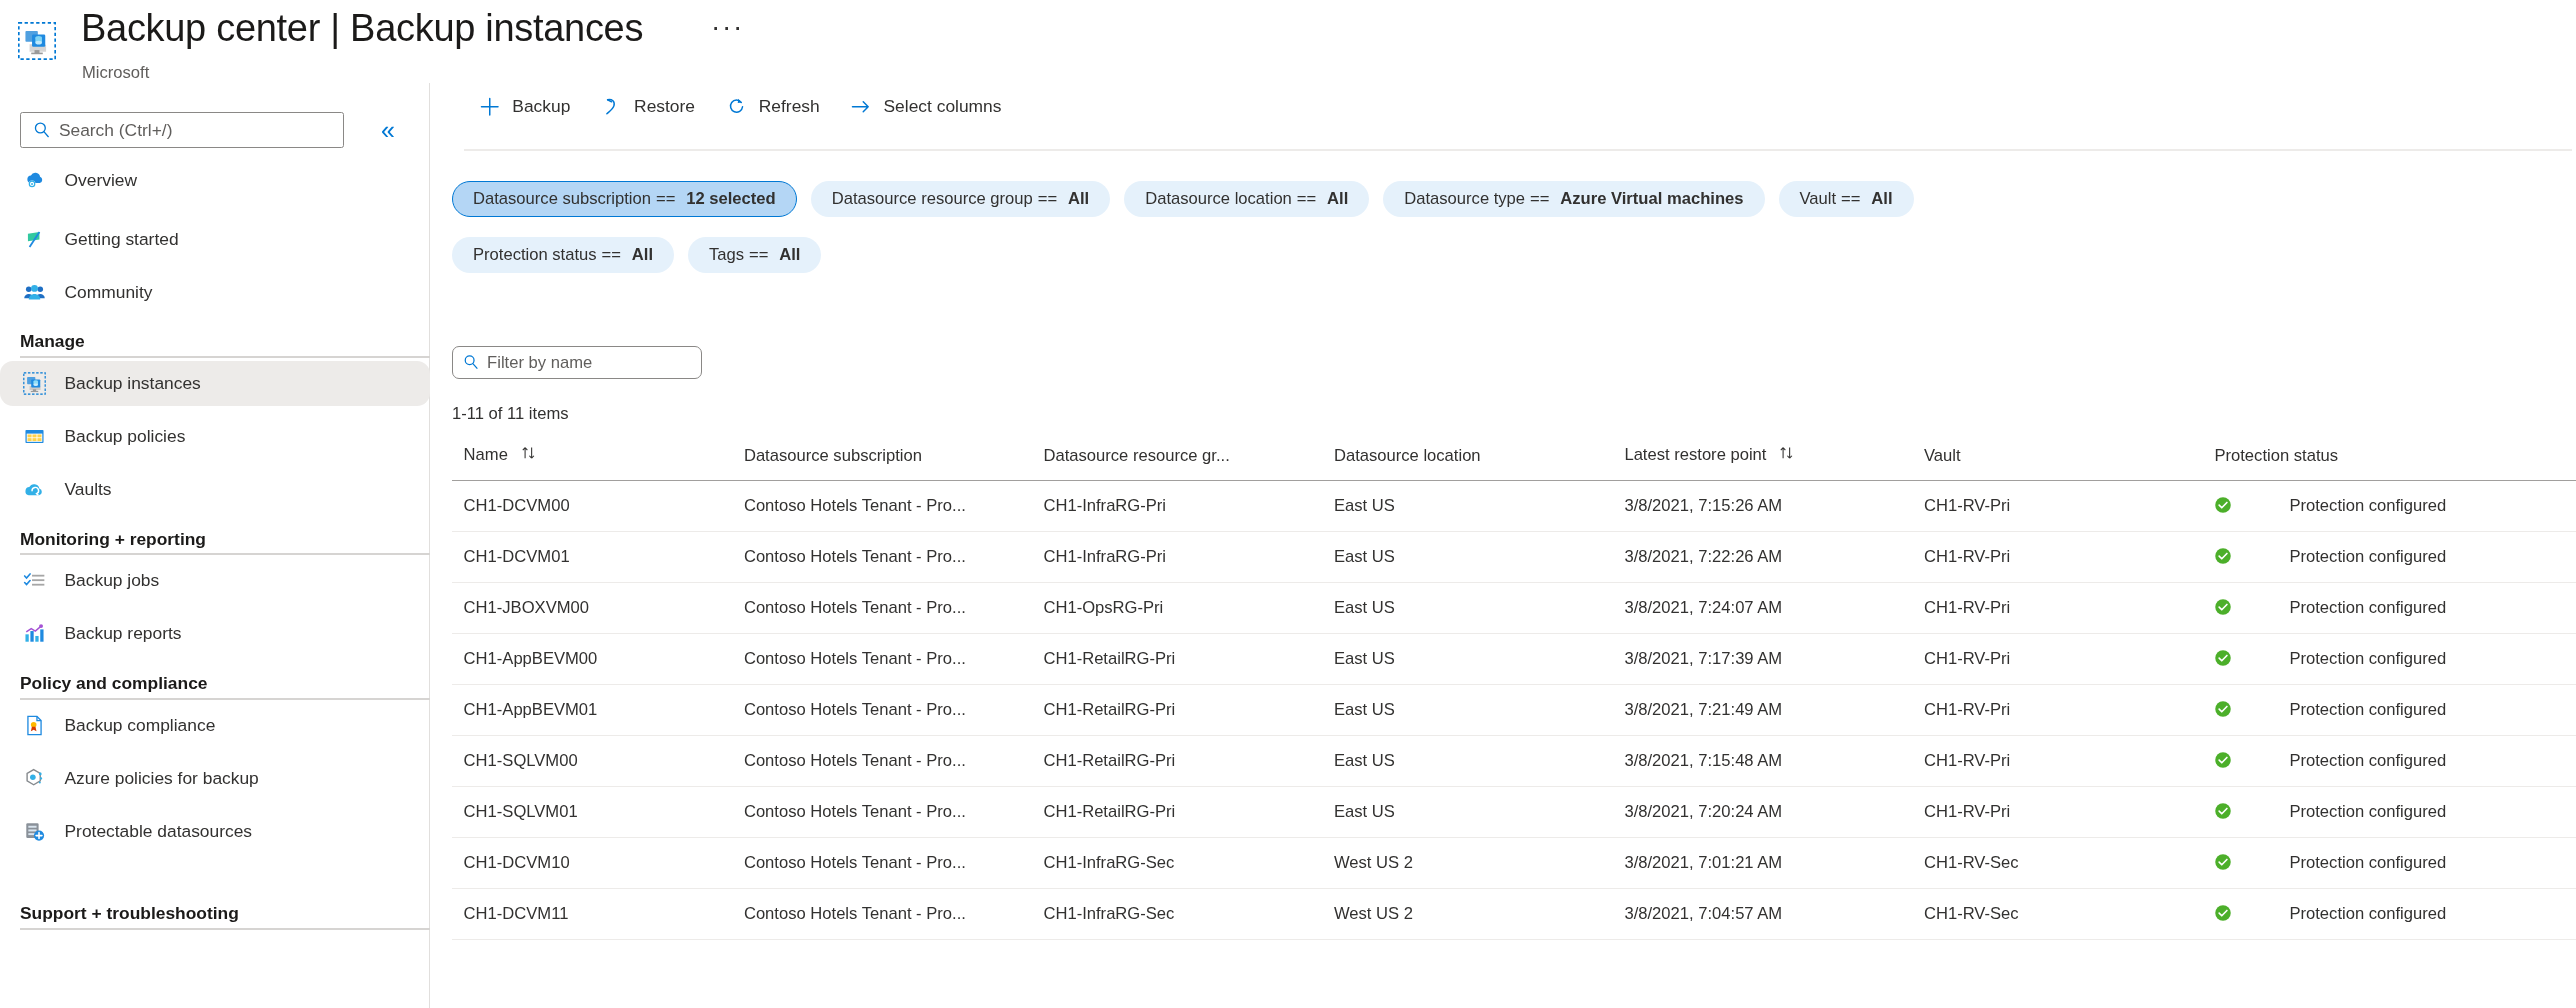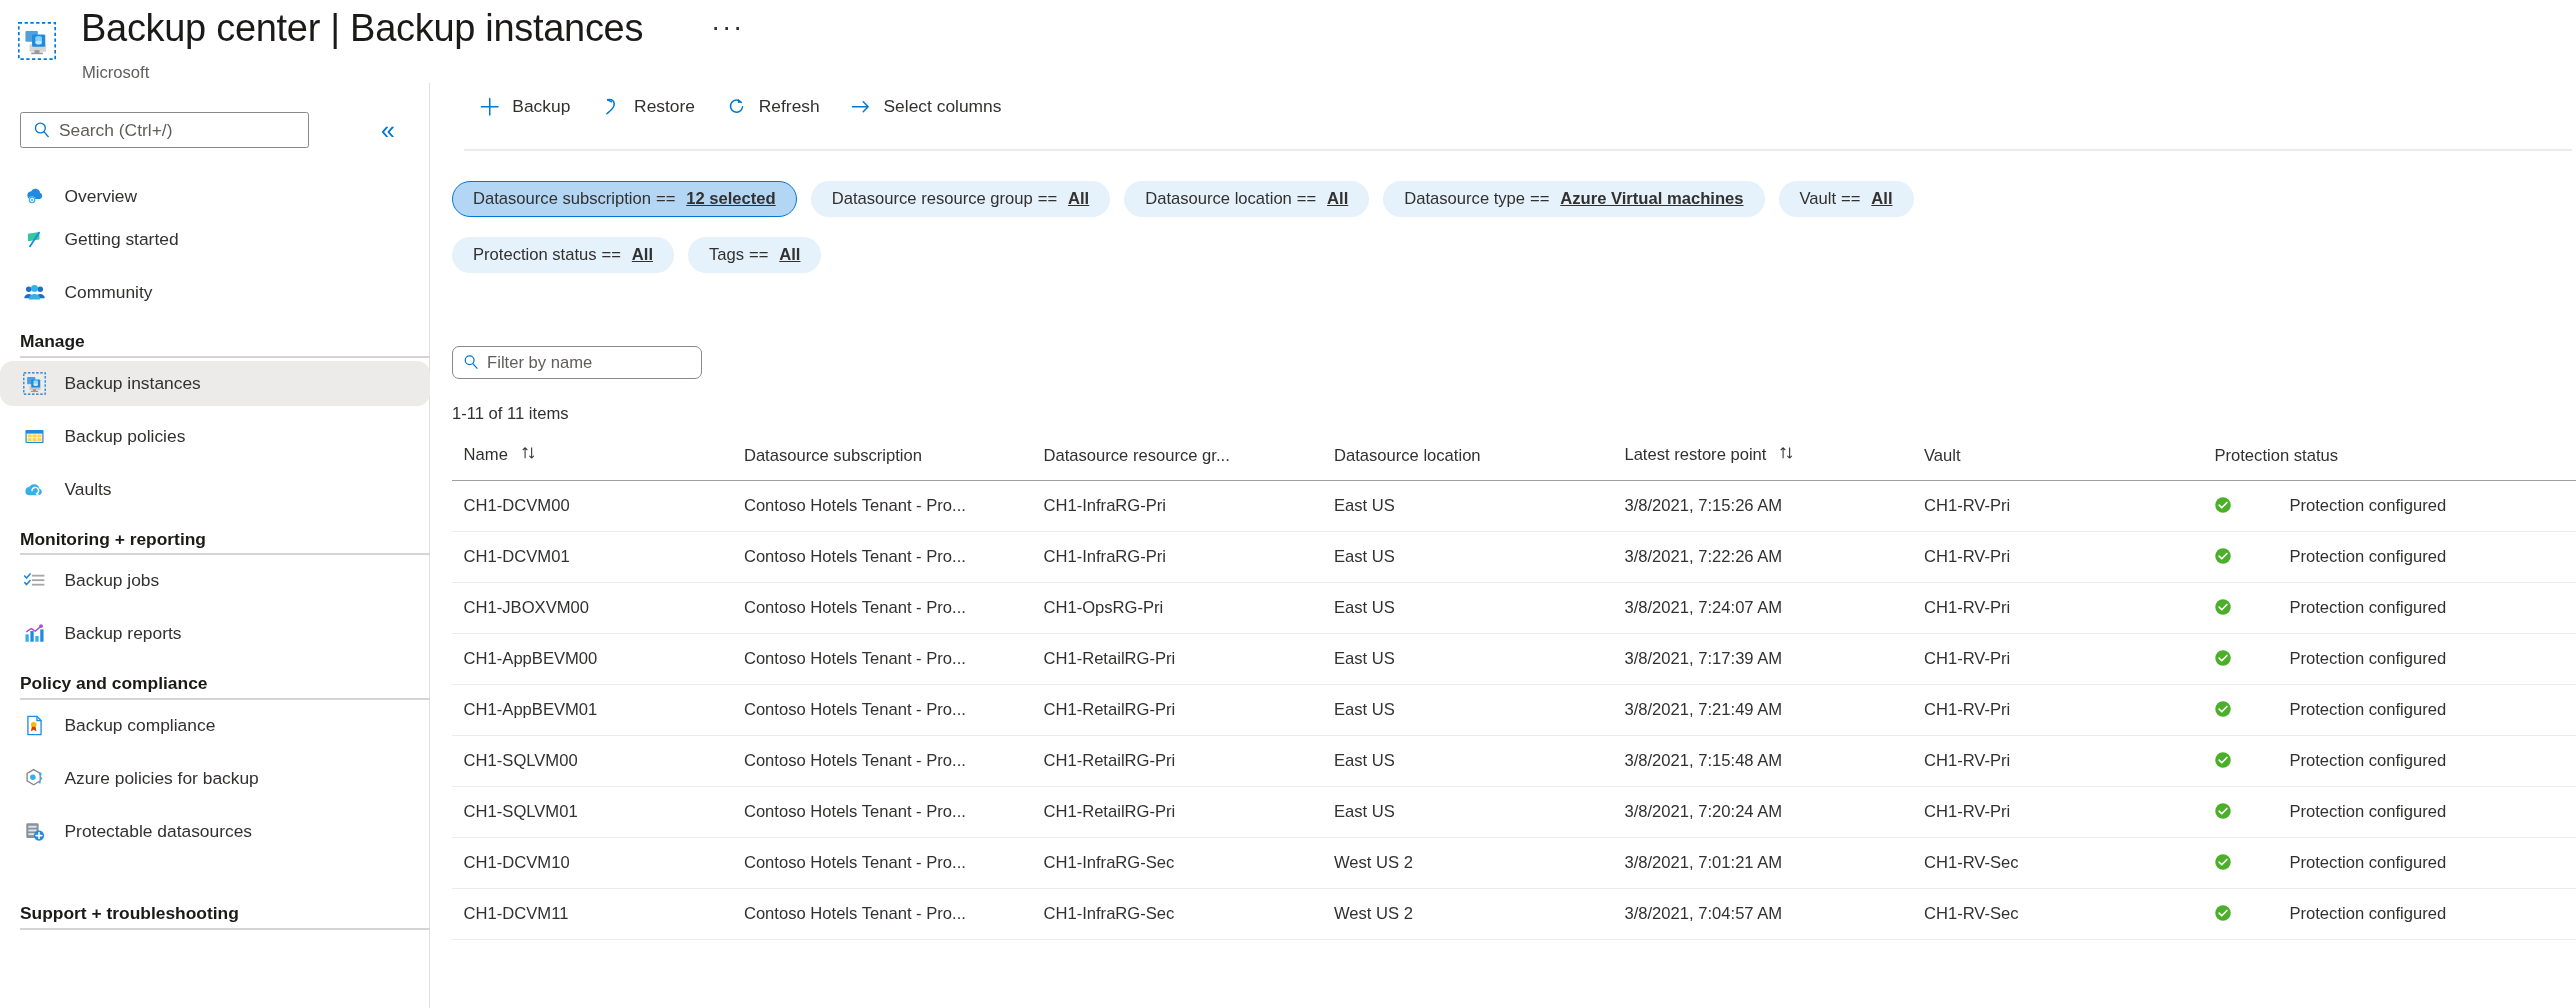--- a/index.html
+++ b/index.html
@@ -38,21 +38,21 @@
 
   
   .sidebar {
     position: absolute; left: 0; top: 83px;
     width: 430px; height: 926px;
     background: #ffffff;
     border-right: 1.7px solid #e1dfdd;
   }
   .search-wrap {
     position: absolute; left: 20px; top: 29px;
-    width: 289px; height: 36px;
+    width: 324px; height: 36px;
     border: 1.7px solid #8a8886; border-radius: 2.5px;
     background: #fff; display: flex; align-items: center;
   }
   .search-ico { margin-left: 11.6px; width: 18px; height: 18px; flex: none; }
   .search-input {
     border: none; outline: none; background: transparent;
     font-family: "Liberation Sans", sans-serif;
     font-size: 17.4px; color: #605e5c;
     margin-left: 8.3px; width: 273px;
   }
@@ -105,21 +105,21 @@
 
   
   .pill-row { position: absolute; left: 20px; display: flex; gap: 14px; }
   .pill {
     height: 36px; border-radius: 18px; background: #e5f1fb;
     display: flex; align-items: center; padding: 0 20px;
     font-size: 16.6px; color: #323130; white-space: nowrap; cursor: pointer;
     border: 1.7px solid transparent;
   }
   .pill.active { background: #b4d6f5; border-color: #0078d4; }
-  .pill b { font-weight: 700; margin-left: 5.8px; text-decoration: underline; }
+  .pill b { font-weight: 700; margin-left: 5.8px; }
   .pill .op { margin: 0 5px; }
 
   
   .namefilter {
     position: absolute; left: 20px; top: 263px;
     width: 250px; height: 33px;
     border: 1.7px solid #8a8886; border-radius: 7px;
     display: flex; align-items: center; background: #fff;
   }
   .namefilter .fico { margin-left: 10px; width: 16.6px; height: 16.6px; flex:none; }
@@ -199,21 +199,21 @@
 
   <div class="nav-group" style="top:248px">Manage</div>
   <div class="nav-divider" style="top:273px"></div>
   <div class="nav-group" style="top:446px">Monitoring + reporting</div>
   <div class="nav-divider" style="top:470px"></div>
   <div class="nav-group" style="top:590px">Policy and compliance</div>
   <div class="nav-divider" style="top:615px"></div>
   <div class="nav-group" style="top:820px">Support + troubleshooting</div>
   <div class="nav-divider" style="top:845px"></div>
 
-  <div class="nav-item" style="top:91px">
+  <div class="nav-item" style="top:75px">
     <span class="nav-ico">
       <svg width="23" height="23" viewBox="0 0 28 28">
         <path d="M9 17a4.6 4.6 0 0 1 .6-9.1 6 6 0 0 1 11.2 1.5A4 4 0 0 1 20.5 17z" fill="#1f8ae0"></path>
         <path d="M11 14a4.2 4.2 0 1 0 0 8.4 4.2 4.2 0 0 0 0-8.4z" fill="#fff"></path>
         <circle cx="11" cy="18.2" r="3.3" fill="none" stroke="#32b0e7" stroke-width="1.5"></circle>
         <circle cx="11" cy="18.2" r="1.2" fill="#32b0e7"></circle>
       </svg>
     </span>
     <span class="nav-label">Overview</span>
   </div>

